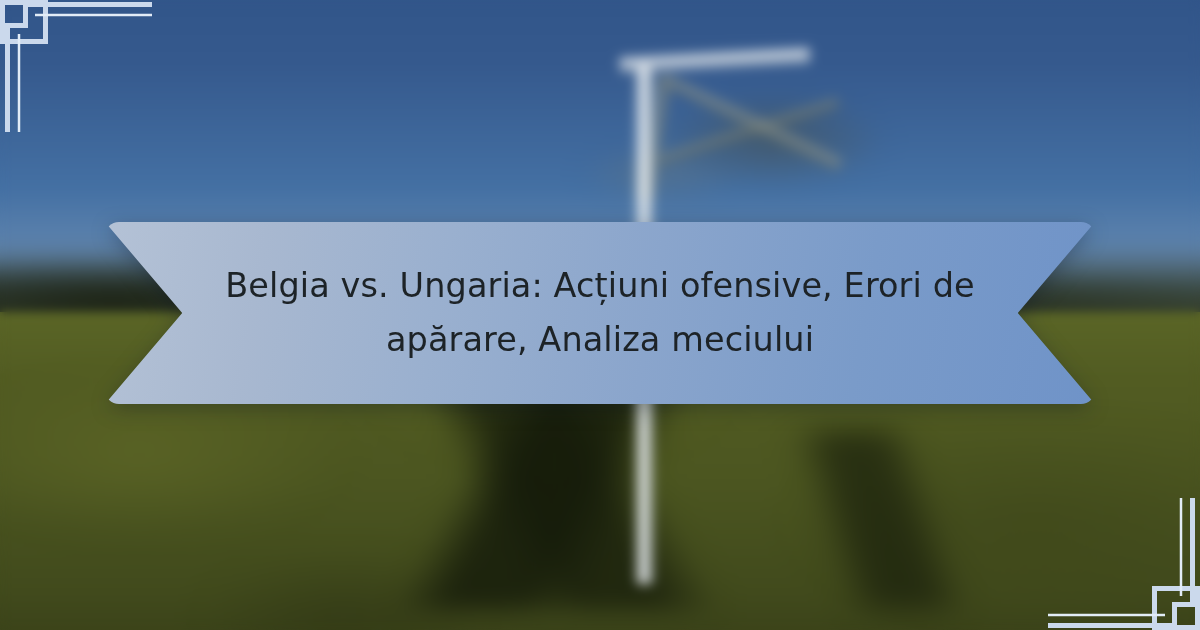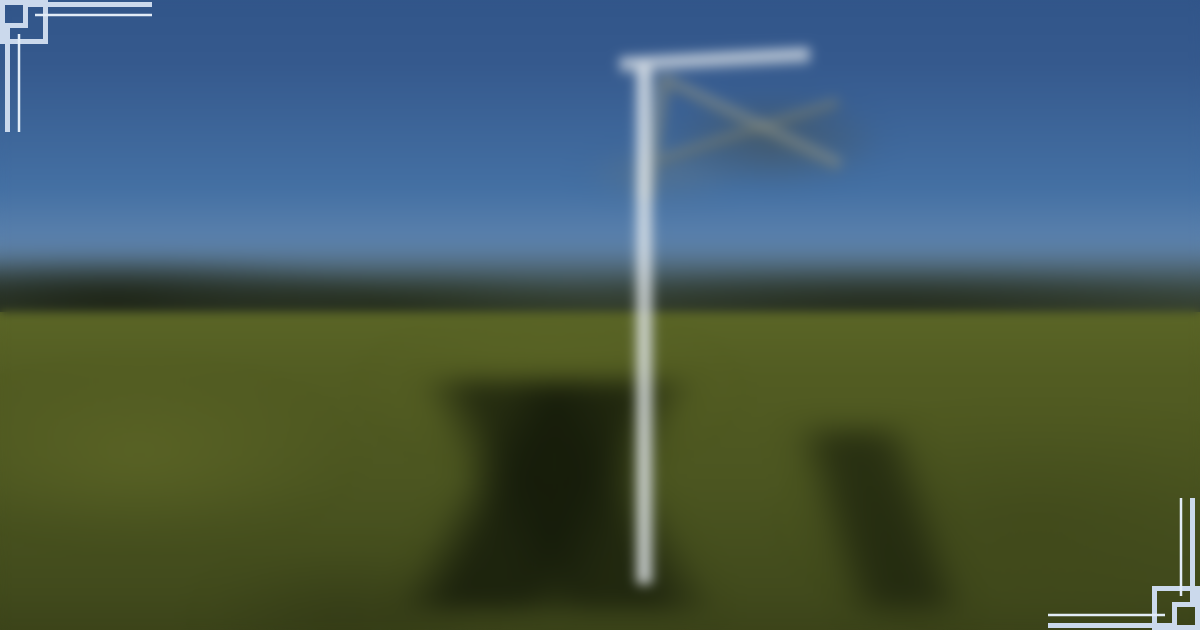--- a/index.html
+++ b/index.html
@@ -279,14 +279,23 @@
 
   <div class="corner corner-br">
     <svg width="152" height="132" viewBox="0 0 152 132" aria-hidden="true">
       <rect x="2.5" y="2.5" width="43" height="39" fill="none" stroke="#CBD9EC" stroke-width="5"></rect>
       <path d="M152 4.5 H25.5 V25.5 H7.5 V132" fill="none" stroke="#CBD9EC" stroke-width="5" stroke-linejoin="miter"></path>
       <path d="M152 15 H35" fill="none" stroke="#E2ECF7" stroke-width="2.5"></path>
       <path d="M19 34 V132" fill="none" stroke="#E2ECF7" stroke-width="2.5"></path>
     </svg>
   </div>
 
+  <div class="ribbon-wrap">
+    <div class="ribbon"></div>
+    <div class="ribbon-text">
+      <h1 class="title">
+        <span>Belgia vs. Ungaria: Acțiuni ofensive, Erori de</span>
+        <span>apărare, Analiza meciului</span>
+      </h1>
+    </div>
+  </div>
 
 </div>
 
 </body></html>

